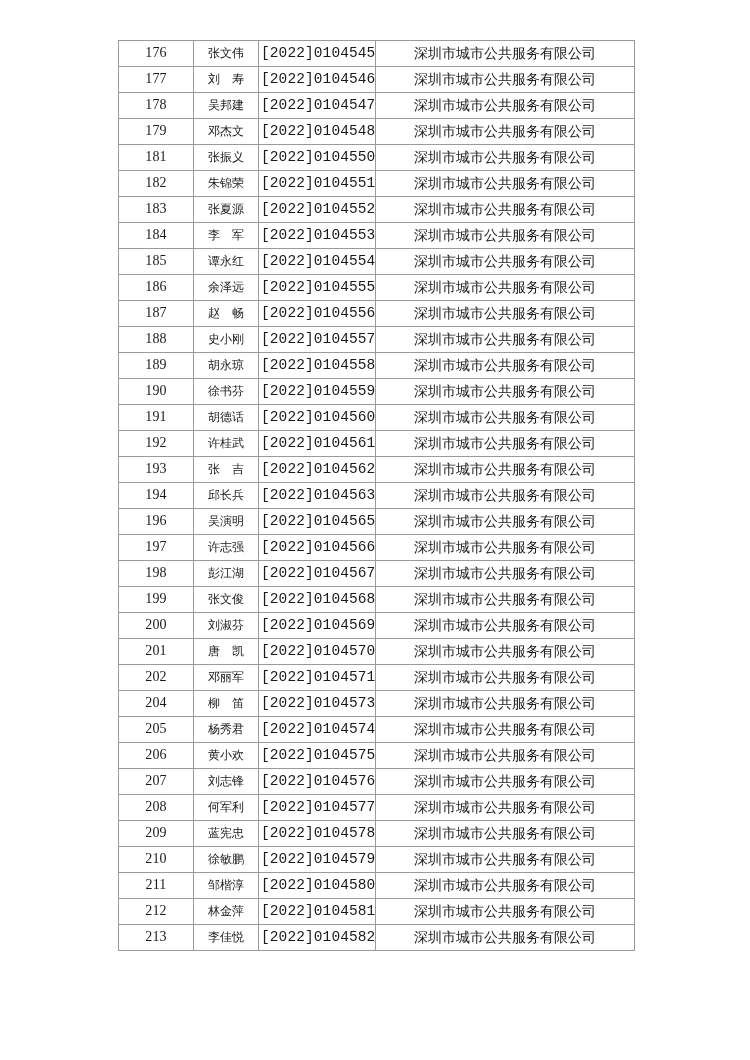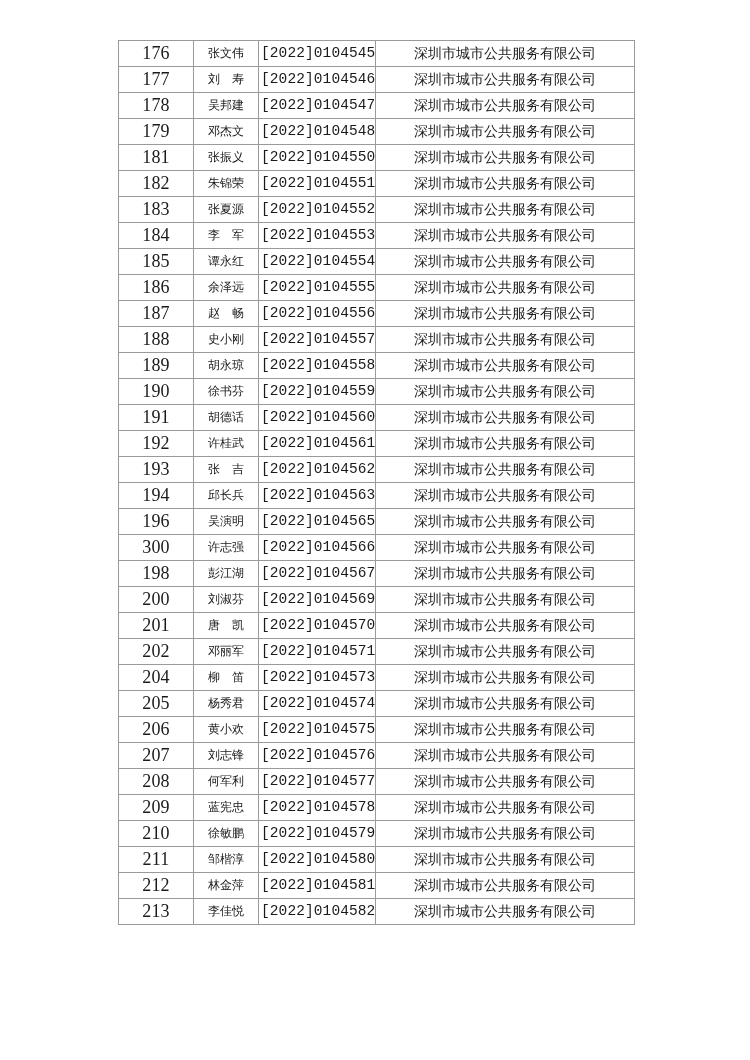--- a/index.html
+++ b/index.html
@@ -42,21 +42,21 @@
     line-height: 1.05;
     background: #ffffff;
   }
   col.c-index { width: 75px; }
   col.c-name  { width: 65px; }
   col.c-cert  { width: 117px; }
   col.c-org   { width: 259px; }
 
   td.idx {
     text-align: center;
-    font-size: 18px;
+    font-size: 14px;
     font-family: "Liberation Serif", "DejaVu Serif", serif;
     letter-spacing: 0.2px;
     margin-top: 35px;
   }
   td.name {
     text-align: center;
     font-size: 12px;
     font-family: "DejaVu Sans", "Liberation Sans", sans-serif;
   }
   td.name .nm {
@@ -199,29 +199,35 @@
             <td class="cert">[2022]0104563</td>
             <td class="org">深圳市城市公共服务有限公司</td>
           </tr>
           <tr>
             <td class="idx">196</td>
             <td class="name"><span class="nm">吴演明</span></td>
             <td class="cert">[2022]0104565</td>
             <td class="org">深圳市城市公共服务有限公司</td>
           </tr>
           <tr>
-            <td class="idx">300</td>
+            <td class="idx">197</td>
             <td class="name"><span class="nm">许志强</span></td>
             <td class="cert">[2022]0104566</td>
             <td class="org">深圳市城市公共服务有限公司</td>
           </tr>
           <tr>
             <td class="idx">198</td>
             <td class="name"><span class="nm">彭江湖</span></td>
             <td class="cert">[2022]0104567</td>
+            <td class="org">深圳市城市公共服务有限公司</td>
+          </tr>
+          <tr>
+            <td class="idx">199</td>
+            <td class="name"><span class="nm">张文俊</span></td>
+            <td class="cert">[2022]0104568</td>
             <td class="org">深圳市城市公共服务有限公司</td>
           </tr>
           <tr>
             <td class="idx">200</td>
             <td class="name"><span class="nm">刘淑芬</span></td>
             <td class="cert">[2022]0104569</td>
             <td class="org">深圳市城市公共服务有限公司</td>
           </tr>
           <tr>
             <td class="idx">201</td>

